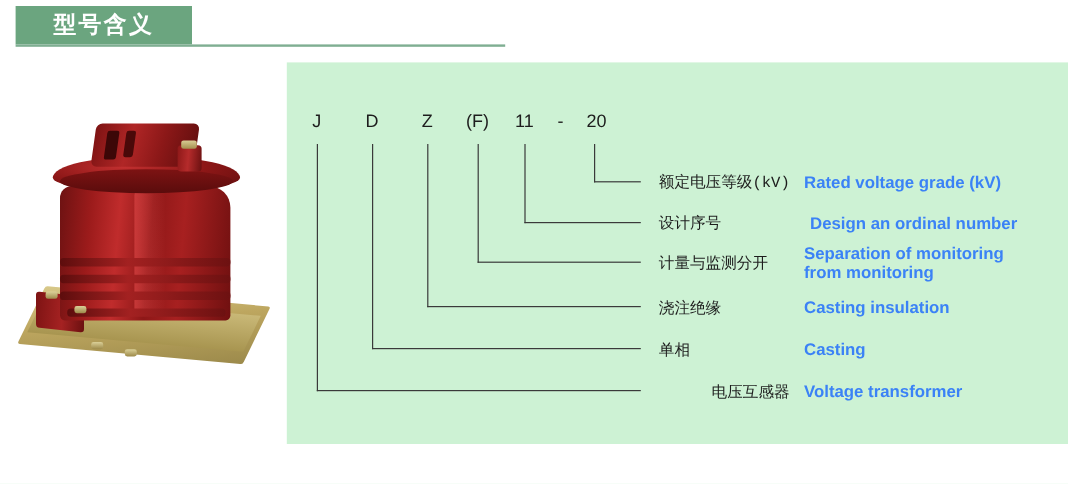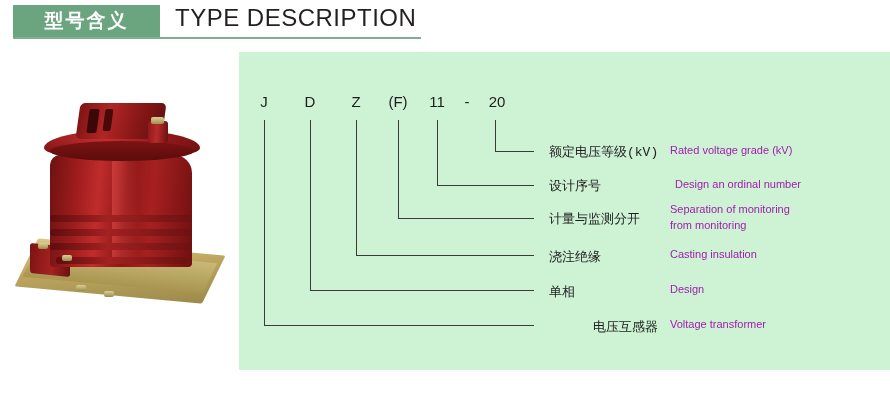--- a/index.html
+++ b/index.html
@@ -188,36 +188,36 @@
     position: absolute;
     left: 549px;
     font-size: 13px;
     color: #1d1d1d;
     font-family: "DejaVu Sans", sans-serif;
     white-space: nowrap;
   }
   .row-en {
     position: absolute;
     left: 670px;
-    font-size: 11px;
-    color: #a21caf;
+    font-size: 14px;
+    color: #3b82f6;
     font-family: "Liberation Sans", sans-serif;
     white-space: nowrap;
     line-height: 1.15;
+    font-weight: bold;
   }
   .row-en.indent { left: 675px; }
 </style>
 </head>
 <body>
 
 <div id="header">
   <div id="header-badge">
     <span id="header-badge-text">型号含义</span>
   </div>
-  <div id="header-title">TYPE DESCRIPTION</div>
   <div id="header-rule"></div>
 </div>
 
 <div id="panel"></div>
 
 <div id="product">
   <div class="pz" id="p-base"></div>
   <div class="pz" id="p-base2"></div>
   <div class="pz" id="p-sidebox"></div>
   <div class="pz" id="p-body"></div>
@@ -272,16 +272,16 @@
 <div class="row-en indent" style="top:178px;">Design an ordinal number</div>
 
 <div class="row-cn" style="top:210px;">计量与监测分开</div>
 <div class="row-en" style="top:203px;">Separation of  monitoring</div>
 <div class="row-en" style="top:219px;">from monitoring</div>
 
 <div class="row-cn" style="top:248px;">浇注绝缘</div>
 <div class="row-en" style="top:248px;">Casting insulation</div>
 
 <div class="row-cn" style="top:283px;">单相</div>
-<div class="row-en" style="top:283px;">Design</div>
+<div class="row-en" style="top:283px;">Casting</div>
 
 <div class="row-cn" style="top:318px;margin-left:44px;">电压互感器</div>
 <div class="row-en" style="top:318px;">Voltage transformer</div>
 
 </body></html>

